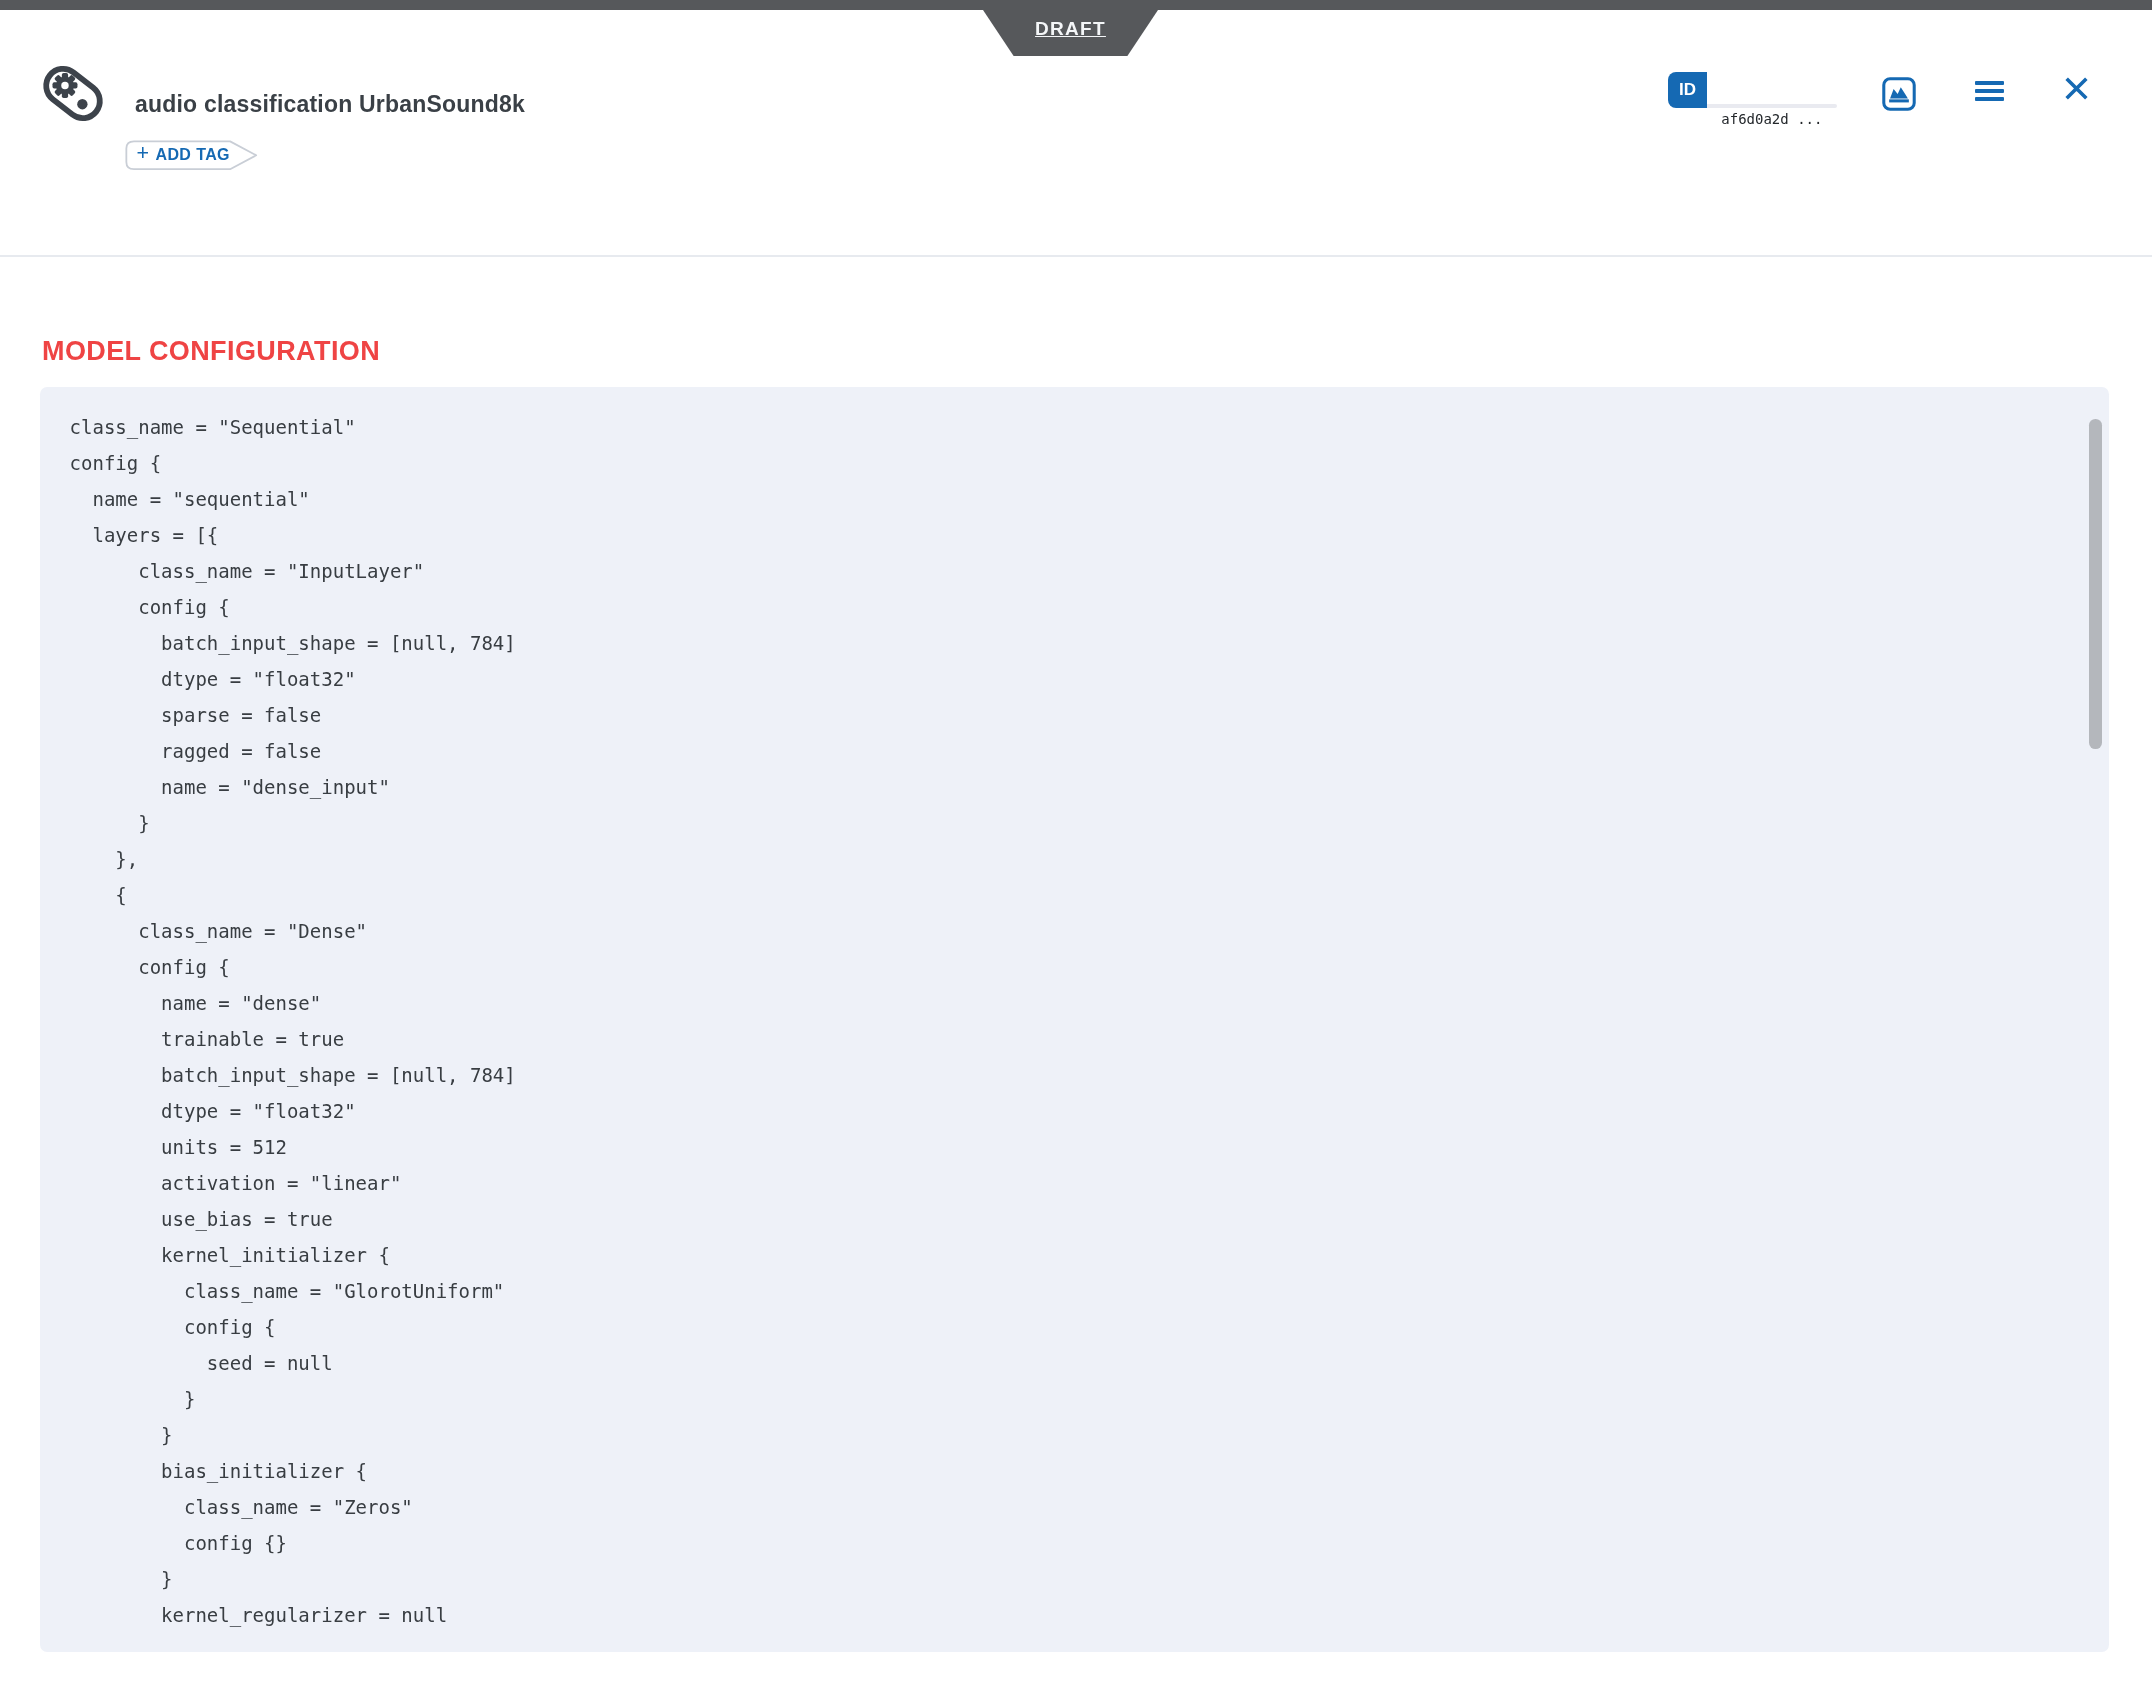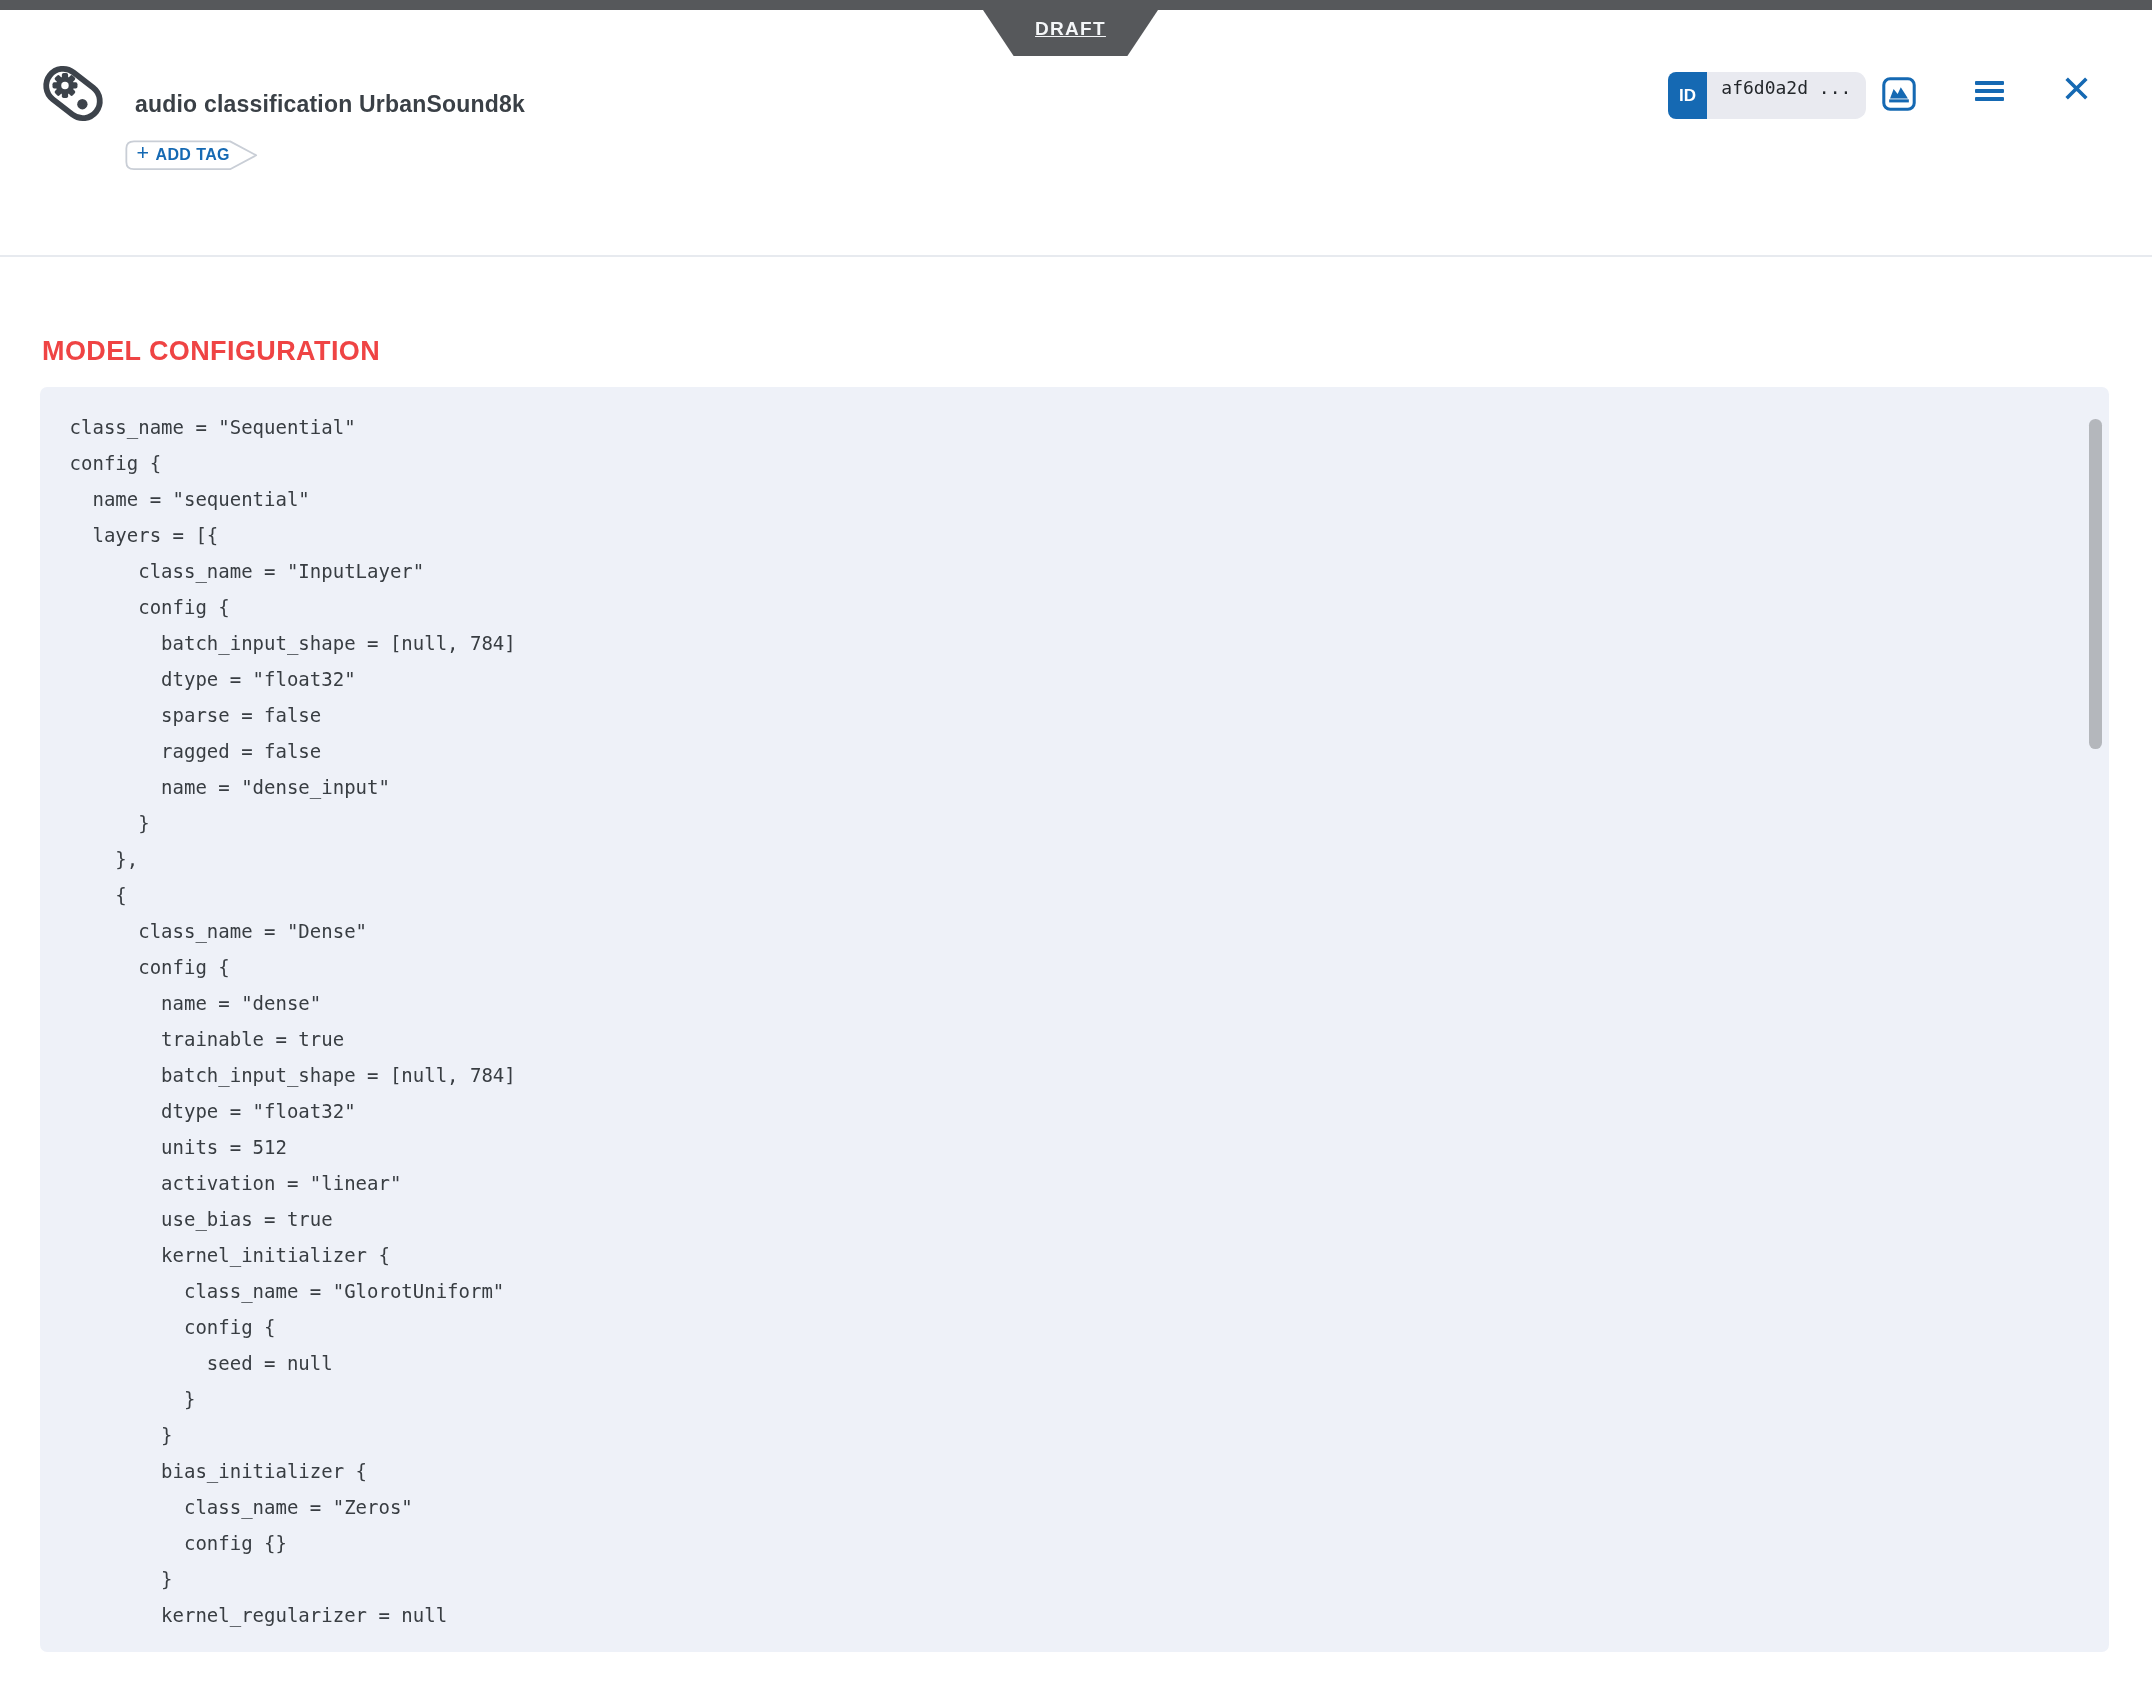--- a/index.html
+++ b/index.html
@@ -22,28 +22,28 @@
   .ribbon span{color:#f4f6f8;font-size:19px;font-weight:bold;letter-spacing:1.3px;text-decoration:underline;}
 
   
   .app-icon{position:absolute;left:40px;top:64px;width:66px;height:59px;}
   .page-title{
     position:absolute;left:123px;top:79px;margin:12px;
     font-size:23px;font-weight:bold;color:#3a4046;letter-spacing:0.2px;
   }
 
   
-  .id-badge{position:absolute;left:1668px;top:72px;height:47px;display:flex;cursor:pointer;}
+  .id-badge{position:absolute;left:1668px;top:72px;height:36px;display:flex;cursor:pointer;}
   .id-badge .id-label{
     width:39px;background:#1569b3;color:#ffffff;font-size:17px;font-weight:bold;
     display:flex;align-items:center;justify-content:center;border-radius:8px 0 0 8px;
   }
   .id-badge .id-value{
     background:#e9eaf0;color:#23272b;font-family:"DejaVu Sans Mono",monospace;
-    font-size:18px;line-height:31px;padding:0 14.3px;border-radius:0 10.7px 10.7px 0;white-space:nowrap;
+    font-size:14px;line-height:31px;padding:0 14.3px;border-radius:0 10.7px 10.7px 0;white-space:nowrap;margin-top:32px;
   }
   .icon-btn{position:absolute;cursor:pointer;background:none;border:none;padding:0;}
   .plots-btn{left:1882px;top:77px;width:34px;height:34px;}
   .menu-btn{left:1975px;top:81px;width:29px;height:19.7px;display:flex;flex-direction:column;justify-content:space-between;}
   .menu-btn i{display:block;height:4px;background:#1569b3;border-radius:0.9px;}
   .close-btn{left:2064px;top:76px;width:25px;height:25px;}
 
   
   .add-tag{position:absolute;left:125px;top:140px;width:133px;height:30px;cursor:pointer;}
   .add-tag svg{position:absolute;inset:0;}

